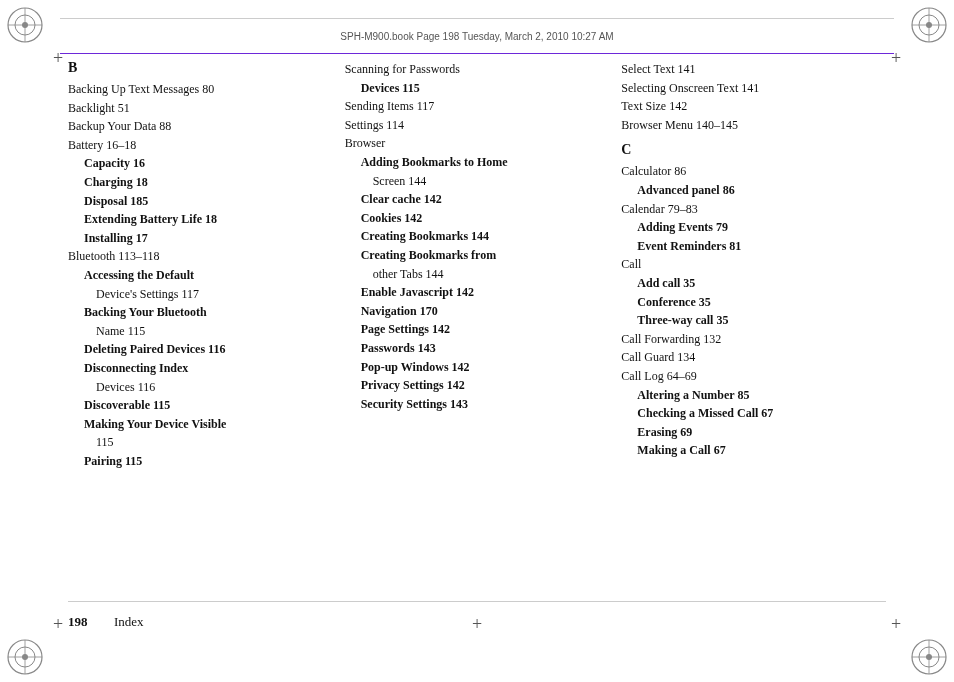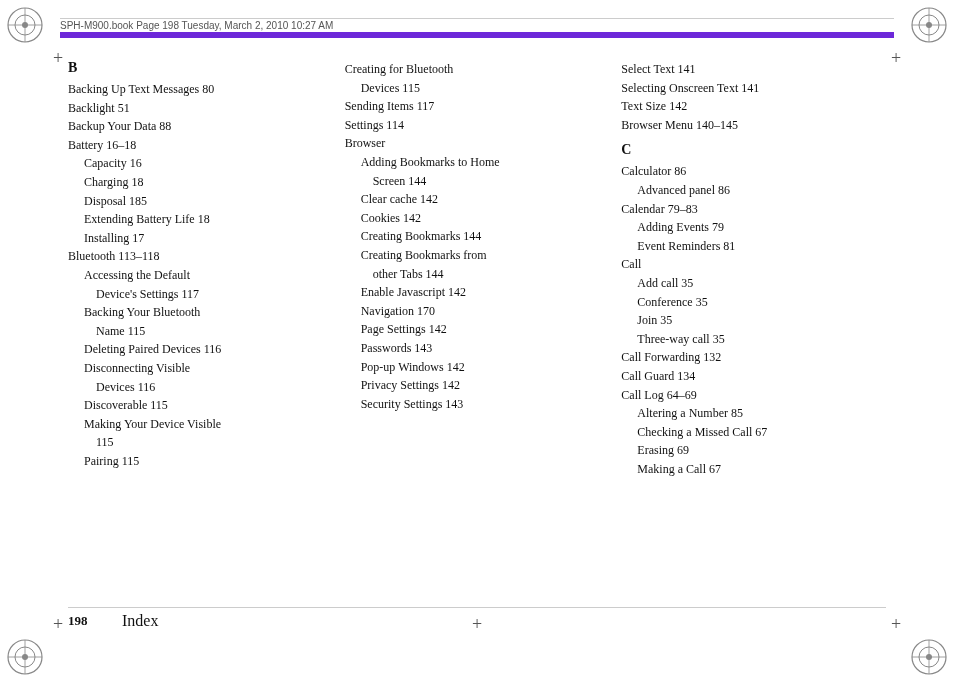--- a/index.html
+++ b/index.html
@@ -35,49 +35,50 @@
     .ch-bottom-left { bottom: 48px; left: 48px; }
     .ch-bottom-right { bottom: 48px; right: 48px; }
     .ch-bottom-center { bottom: 48px; left: 50%; transform: translateX(-50%); }
 
     
     .header-bar {
       position: absolute;
       top: 18px;
       left: 60px;
       right: 60px;
-      height: 20px;
+      height: 36px;
       border-top: 1px solid #ccc;
-      border-bottom: 6px solid #6d28d9;
+      border-bottom: 1px solid #6d28d9;
       display: flex;
       align-items: center;
+      justify-content: center;
       font-size: 10px;
       color: #555;
       font-family: Arial, sans-serif;
     }
 
     
     .footer {
       position: absolute;
       bottom: 52px;
       left: 68px;
       right: 68px;
       border-top: 1px solid #ccc;
-      padding-top: 4px;
+      padding-top: 12px;
       display: flex;
       align-items: center;
-      gap: 24px;
+      gap: 16px;
     }
     .footer-page {
       font-size: 13px;
       font-weight: bold;
       min-width: 30px;
     }
     .footer-label {
-      font-size: 16px;
+      font-size: 13px;
       text-align: right;
     }
 
     
     .content {
       position: absolute;
       top: 60px;
       left: 68px;
       right: 68px;
       bottom: 70px;
@@ -99,20 +100,21 @@
     }
     .section-letter:first-child { margin-top: 0; }
 
     .index-entry {
       font-size: 12px;
       line-height: 1.55;
       padding-left: 0;
     }
     .index-entry.sub1 {
       padding-left: 16px;
+      font-weight: bold;
     }
     .index-entry.sub2 {
       padding-left: 28px;
     }
 
     
     .compass {
       position: absolute;
       width: 38px;
       height: 38px;
@@ -178,29 +180,29 @@
       <div class="index-entry sub1">Charging 18</div>
       <div class="index-entry sub1">Disposal 185</div>
       <div class="index-entry sub1">Extending Battery Life 18</div>
       <div class="index-entry sub1">Installing 17</div>
       <div class="index-entry">Bluetooth 113–118</div>
       <div class="index-entry sub1">Accessing the Default</div>
       <div class="index-entry sub2">Device's Settings 117</div>
       <div class="index-entry sub1">Backing Your Bluetooth</div>
       <div class="index-entry sub2">Name 115</div>
       <div class="index-entry sub1">Deleting Paired Devices 116</div>
-      <div class="index-entry sub1">Disconnecting Visible</div>
+      <div class="index-entry sub1">Disconnecting Index</div>
       <div class="index-entry sub2">Devices 116</div>
       <div class="index-entry sub1">Discoverable 115</div>
       <div class="index-entry sub1">Making Your Device Visible</div>
       <div class="index-entry sub2">115</div>
       <div class="index-entry sub1">Pairing 115</div>
     </div>
   <div class="column" id="col2-container">
-      <div class="index-entry">Creating for Bluetooth</div>
+      <div class="index-entry">Scanning for Passwords</div>
       <div class="index-entry sub1">Devices 115</div>
       <div class="index-entry">Sending Items 117</div>
       <div class="index-entry">Settings 114</div>
       <div class="index-entry">Browser</div>
       <div class="index-entry sub1">Adding Bookmarks to Home</div>
       <div class="index-entry sub2">Screen 144</div>
       <div class="index-entry sub1">Clear cache 142</div>
       <div class="index-entry sub1">Cookies 142</div>
       <div class="index-entry sub1">Creating Bookmarks 144</div>
       <div class="index-entry sub1">Creating Bookmarks from</div>
@@ -220,21 +222,20 @@
       <div class="index-entry">Browser Menu 140–145</div>
       <div class="section-letter">C</div>
       <div class="index-entry">Calculator 86</div>
       <div class="index-entry sub1">Advanced panel 86</div>
       <div class="index-entry">Calendar 79–83</div>
       <div class="index-entry sub1">Adding Events 79</div>
       <div class="index-entry sub1">Event Reminders 81</div>
       <div class="index-entry">Call</div>
       <div class="index-entry sub1">Add call 35</div>
       <div class="index-entry sub1">Conference 35</div>
-      <div class="index-entry sub1">Join 35</div>
       <div class="index-entry sub1">Three-way call 35</div>
       <div class="index-entry">Call Forwarding 132</div>
       <div class="index-entry">Call Guard 134</div>
       <div class="index-entry">Call Log 64–69</div>
       <div class="index-entry sub1">Altering a Number 85</div>
       <div class="index-entry sub1">Checking a Missed Call 67</div>
       <div class="index-entry sub1">Erasing 69</div>
       <div class="index-entry sub1">Making a Call 67</div>
     </div>
 </div>

